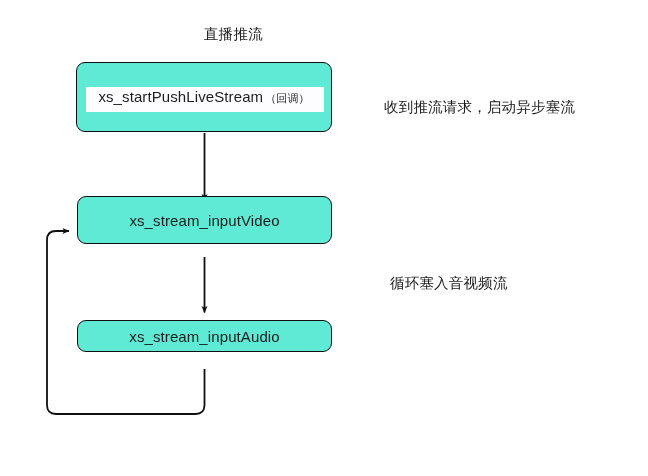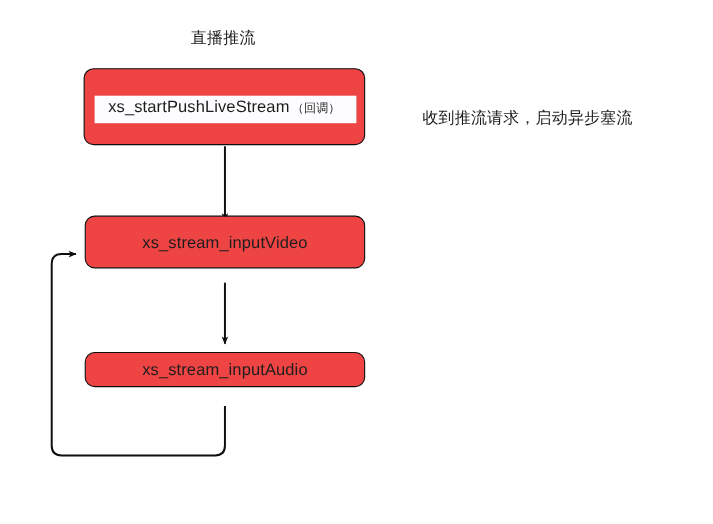--- a/index.html
+++ b/index.html
@@ -24,31 +24,31 @@
     top: 0;
     width: 648px;
     height: 476px;
   }
 
   .diagram-title {
     position: absolute;
     left: 143px;
     top: 25px;
     width: 120px;
-    text-align: center;
+    text-align: right;
     font-size: 14.5px;
     color: #1b1b1b;
     letter-spacing: 0.3px;
     white-space: nowrap;
   }
 
   .node {
     position: absolute;
     box-sizing: border-box;
-    background: #ef4444;
+    background: #5eead4;
     border: 1.6px solid #0f0f0f;
     border-radius: 9px;
     display: flex;
     align-items: center;
     justify-content: center;
   }
   .node-label {
     font-size: 15px;
     color: #1d1d1d;
     white-space: nowrap;
@@ -146,14 +146,15 @@
   <div class="node" id="node-video">
     <div class="node-label">xs_stream_inputVideo</div>
   </div>
 
   <div class="node" id="node-audio">
     <div class="node-label">xs_stream_inputAudio</div>
   </div>
 
   <div class="annotation" id="anno-1">收到推流请求，启动异步塞流</div>
 
+  <div class="annotation" id="anno-2">循环塞入音视频流</div>
 
 </div>
 
 </body></html>

